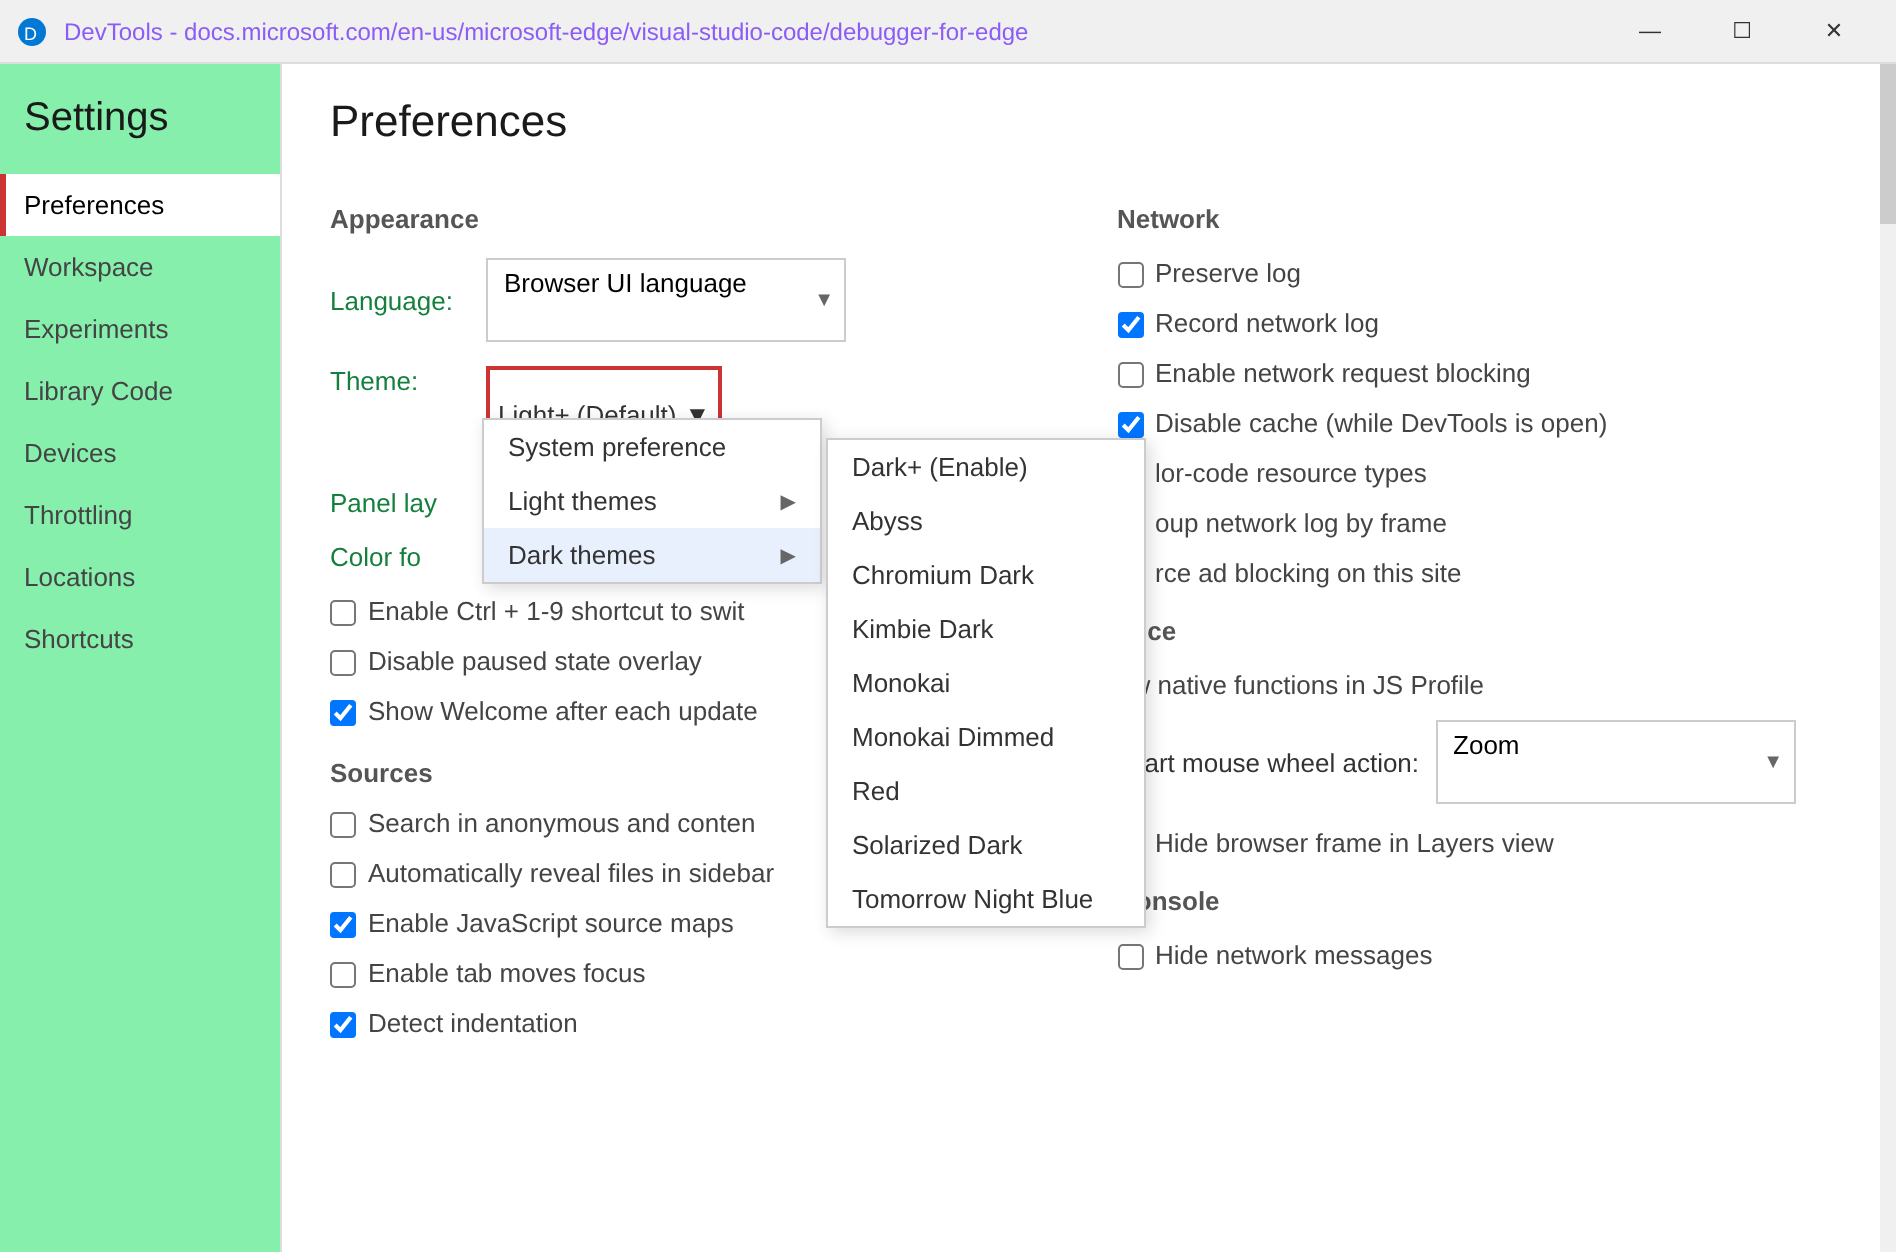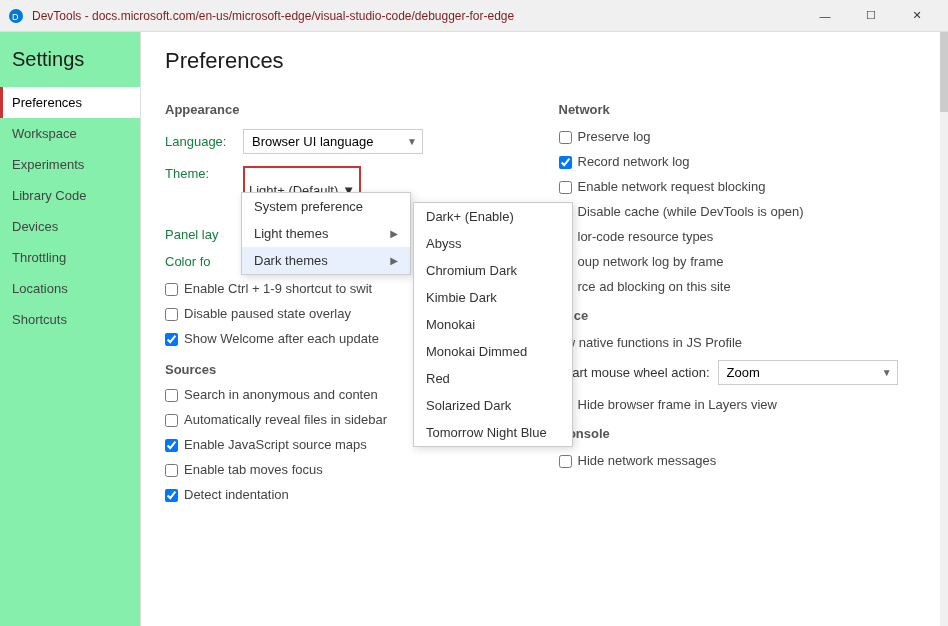--- a/index.html
+++ b/index.html
@@ -27,21 +27,21 @@
       display: flex;
       align-items: center;
       gap: 8px;
     }
     .titlebar-icon {
       width: 16px;
       height: 16px;
     }
     .titlebar-title {
       font-size: 12px;
-      color: #7f1d1d;
+      color: #8b5cf6;
     }
     .titlebar-controls {
       display: flex;
       gap: 0;
     }
     .titlebar-btn {
       width: 46px;
       height: 32px;
       display: flex;
       align-items: center;
@@ -133,21 +133,21 @@
       min-width: 70px;
     }
     .select-wrapper {
       position: relative;
       display: inline-flex;
       align-items: center;
     }
     .select-wrapper select {
       border: 1px solid #ccc;
       background: #fff;
-      padding: 4px 24px 4px 8px;
+      padding: 4px 24px 21px 8px;
       font-size: 13px;
       cursor: pointer;
       appearance: none;
       min-width: 180px;
       outline: none;
     }
     .select-arrow {
       position: absolute;
       right: 6px;
       pointer-events: none;

